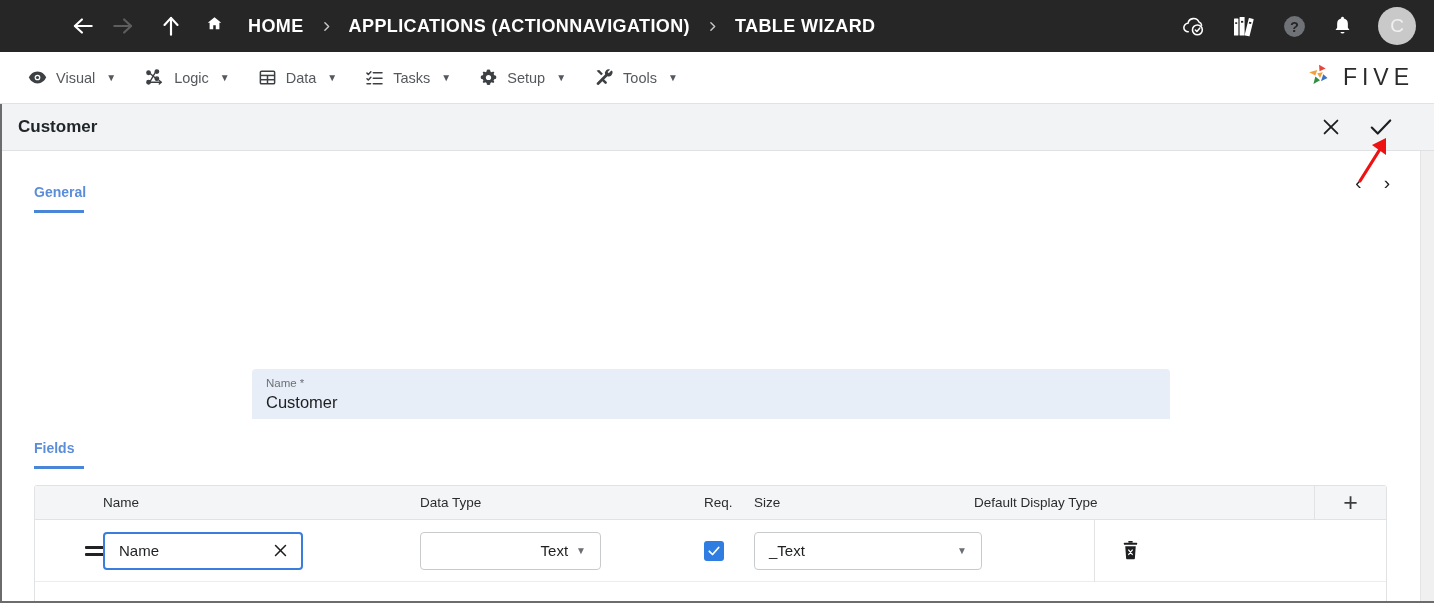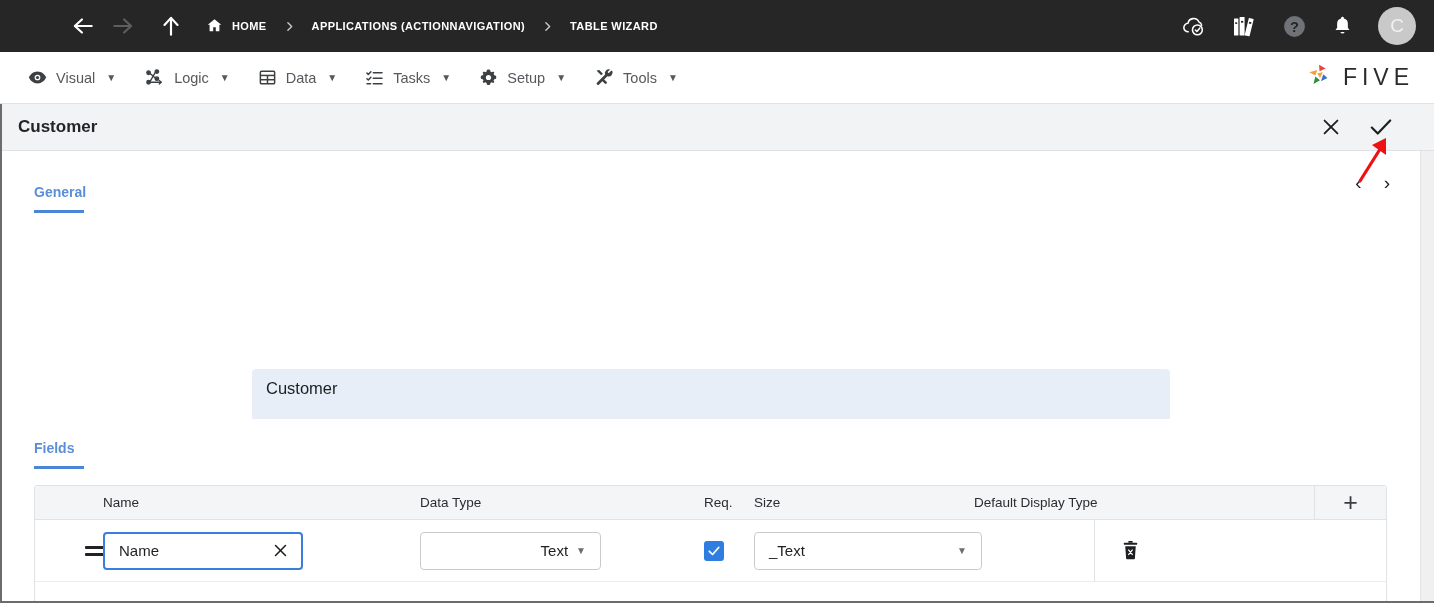--- a/index.html
+++ b/index.html
@@ -24,23 +24,23 @@
     content:""; position:absolute; left:0; right:0; bottom:-4px;
     height:4px; background:#f5bc28;
   }
   .tb-icon { display:flex; align-items:center; justify-content:center; cursor:pointer; }
   .hamburger { width:22px; height:16px; flex-direction:column; justify-content:space-between; display:flex; margin-right:24px; }
   .hamburger span { display:block; height:2px; background:#e8e8e8; border-radius:1px; }
   .navarrow { width:34px; height:34px; margin-right:6px; }
   .navarrow svg { display:block; }
   .crumbs { display:flex; align-items:center; margin-left:12px; }
   .crumb {
-    font-size:11px; font-weight:bold; letter-spacing:.4px;
+    font-size:18px; font-weight:bold; letter-spacing:.4px;
     color:#ffffff; white-space:nowrap; cursor:pointer;
-    display:flex; align-items:center; gap:9px;
+    display:flex; align-items:center; gap:25px;
   }
   .crumb-sep { margin:0 16px; opacity:.75; display:flex; align-items:center; }
   .tb-right { margin-left:auto; display:flex; align-items:center; gap:24px; }
   .avatar {
     width:38px; height:38px; border-radius:50%;
     background:#c9c9c9; color:#f0f0f0;
     display:flex; align-items:center; justify-content:center;
     font-size:19px; font-weight:400; cursor:pointer;
   }
 
@@ -368,20 +368,21 @@
         <div class="sect-label">General</div>
         <div class="sect-underline"></div>
       </div>
       <div class="pager">
         <span>‹</span>
         <span>›</span>
       </div>
     </div>
 
     <div class="namefield">
+      <div class="nf-label">Name *</div>
       <div class="nf-value" placeholder="Name">Customer</div>
     </div>
 
     <div class="sect" style="position:absolute; top:288px;">
       <div class="sect-label">Fields</div>
       <div class="sect-underline"></div>
     </div>
 
     <div class="fields-wrap">
       <div class="table">

